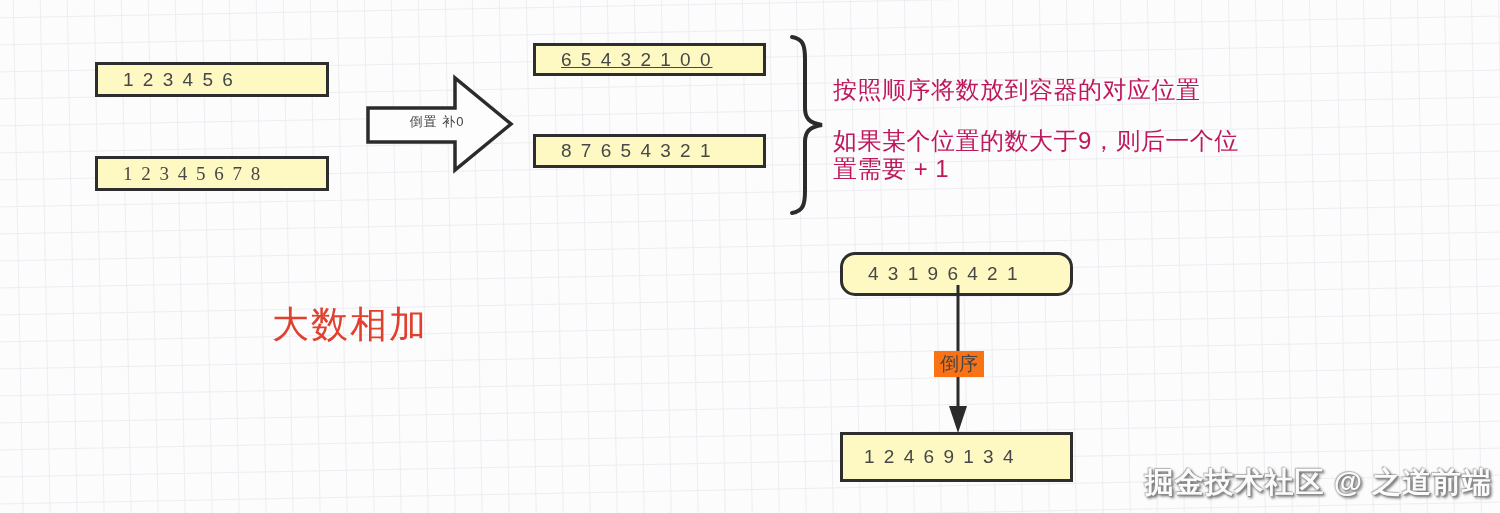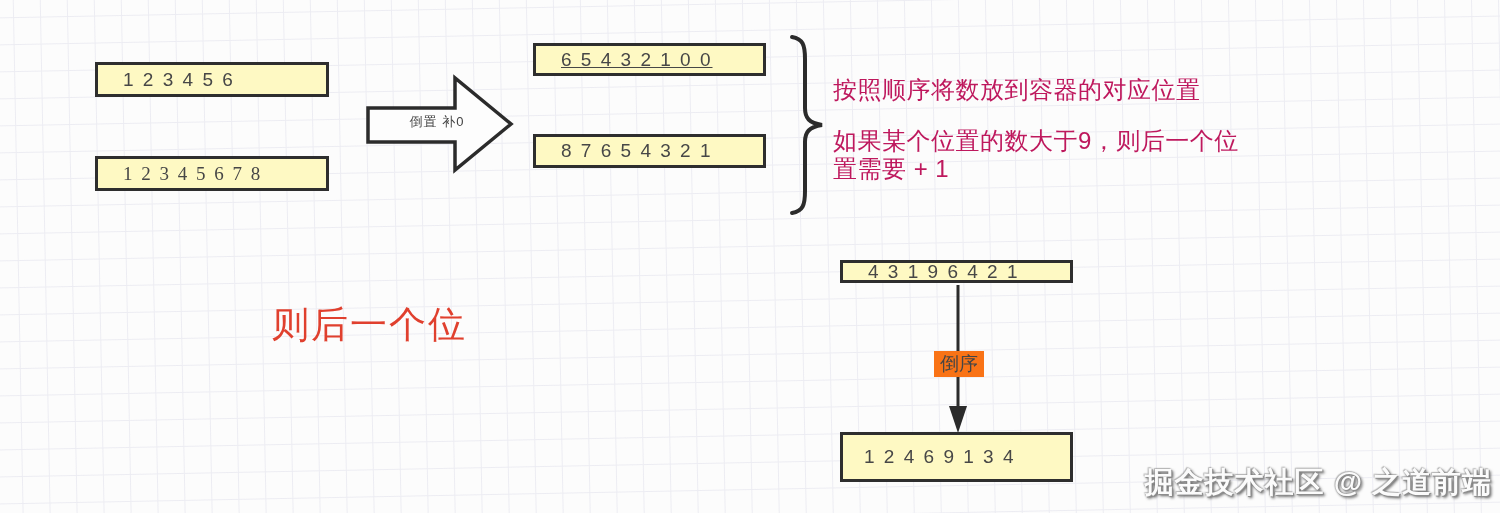--- a/index.html
+++ b/index.html
@@ -37,21 +37,21 @@
     letter-spacing: 2px;
     display: flex;
     align-items: center;
     padding-left: 25px;
     white-space: nowrap;
   }
   .box-a { left: 95px;  top: 62px;  width: 234px; height: 35px; }
   .box-b { left: 95px;  top: 156px; width: 234px; height: 35px; font-family: Liberation Serif, serif; }
   .box-c { left: 533px; top: 43px;  width: 233px; height: 33px; text-decoration: underline; }
   .box-d { left: 533px; top: 134px; width: 233px; height: 34px; }
-  .box-e { left: 840px; top: 260px; width: 233px; height: 23px; }
+  .box-e { left: 840px; top: 252px; width: 233px; height: 44px; border-radius: 15px; }
   .box-f { left: 840px; top: 432px; width: 233px; height: 50px; padding-left: 21px; }
 
   .svg-abs { position: absolute; overflow: visible; }
 
   .arrow-label {
     position: absolute;
     left: 378px; top: 113px;
     width: 118px;
     text-align: center;
     font-size: 13px;
@@ -129,21 +129,21 @@
   </div>
 
   <svg class="svg-abs" style="left:778px; top:28px;" width="54" height="192" viewBox="0 0 54 192">
     <path d="M14,9 C25,11 27,17 27,31 L27,80 C27,90 31,95 44,97 C31,99 27,104 27,114 L27,163 C27,177 25,183 14,185" fill="none" stroke="#2b2b2b" stroke-width="4" stroke-linecap="round"></path>
   </svg>
 
   <div class="note note-1">按照顺序将数放到容器的对应位置</div>
   <div class="note note-2">如果某个位置的数大于9，则后一个位
 置需要 + 1</div>
 
-  <div class="big-title" id="big-title" style="color: rgb(224, 64, 46);">则后一个位</div>
+  <div class="big-title" id="big-title" style="color: rgb(224, 64, 46);">大数相加</div>
 
   <div class="num-box box-e">
     <span>4 3 1 9 6 4 2 1</span>
   </div>
 
   <svg class="svg-abs" style="left:946px; top:283px;" width="24" height="152" viewBox="0 0 24 152">
     <line x1="12" y1="2" x2="12" y2="126" stroke="#2b2b2b" stroke-width="3"></line>
     <polygon points="3,123 21,123 12,150" fill="#2b2b2b"></polygon>
   </svg>
   <div class="daoxu-label">倒序</div>

